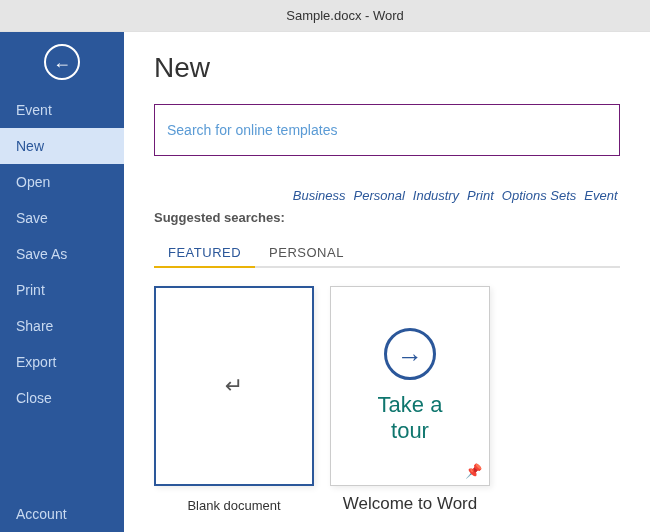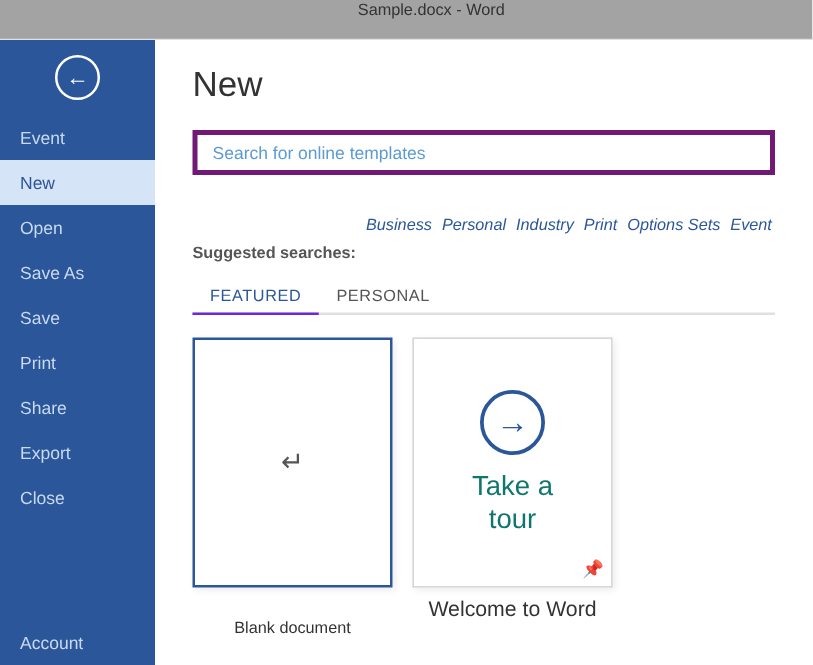--- a/index.html
+++ b/index.html
@@ -1,23 +1,24 @@
 <!DOCTYPE html>
 <html><head>
   <meta charset="utf-8">
   <style>
     * { margin: 0; padding: 0; box-sizing: border-box; }
     body { width: 650px; height: 532px; font-family: 'Segoe UI', Arial, sans-serif; overflow: hidden; background: #fff; }
 
     
     .title-bar {
       height: 32px;
-      background: #a3a3a3;
+      background: #e5e5e5;
       border-bottom: 1px solid #e0e0e0;
       display: flex;
+      align-items: center;
       justify-content: center;
       font-size: 13px;
       color: #333;
       padding-left: 40px;
     }
 
     .layout {
       display: flex;
       height: 500px;
     }
@@ -81,22 +82,22 @@
 
     .main-title {
       font-size: 28px;
       font-weight: 200;
       color: #333;
       margin-bottom: 20px;
     }
 
     .search-box {
       width: 100%;
-      height: 36px;
-      border: 4px solid #701a75;
+      height: 52px;
+      border: 1px solid #701a75;
       padding: 0 12px;
       font-size: 14px;
       color: #999;
       outline: none;
       margin-bottom: 10px;
     }
 
     .search-box::placeholder {
       color: #5b9bd5;
     }
@@ -134,21 +135,21 @@
       padding: 6px 14px;
       font-size: 13px;
       cursor: pointer;
       color: #555;
       letter-spacing: 0.5px;
       font-weight: 500;
     }
 
     .tab.active {
       color: #2b579a;
-      border-bottom: 2px solid #6d28d9;
+      border-bottom: 2px solid #eab308;
       margin-bottom: -2px;
     }
 
     .templates-grid {
       display: flex;
       gap: 16px;
       flex-wrap: wrap;
     }
 
     
@@ -174,21 +175,21 @@
     .template-thumb.blank {
       background: #fff;
     }
 
     .cursor-icon {
       font-size: 22px;
       color: #555;
     }
 
     .template-label {
-      margin-top: 24px;
+      margin-top: 12px;
       font-size: 13px;
       color: #333;
     }
 
     
     .tour-card {
       display: flex;
       flex-direction: column;
       align-items: center;
       cursor: pointer;
@@ -258,24 +259,24 @@
     <div class="sidebar-item">
       <span>Event</span>
     </div>
     <div class="sidebar-item active">
       <span>New</span>
     </div>
     <div class="sidebar-item">
       <span>Open</span>
     </div>
     <div class="sidebar-item">
+      <span>Save</span>
+    </div>
+    <div class="sidebar-item">
       <span>Save As</span>
-    </div>
-    <div class="sidebar-item">
-      <span>Save</span>
     </div>
     <div class="sidebar-item">
       <span>Print</span>
     </div>
     <div class="sidebar-item">
       <span>Share</span>
     </div>
     <div class="sidebar-item">
       <span>Export</span>
     </div>

